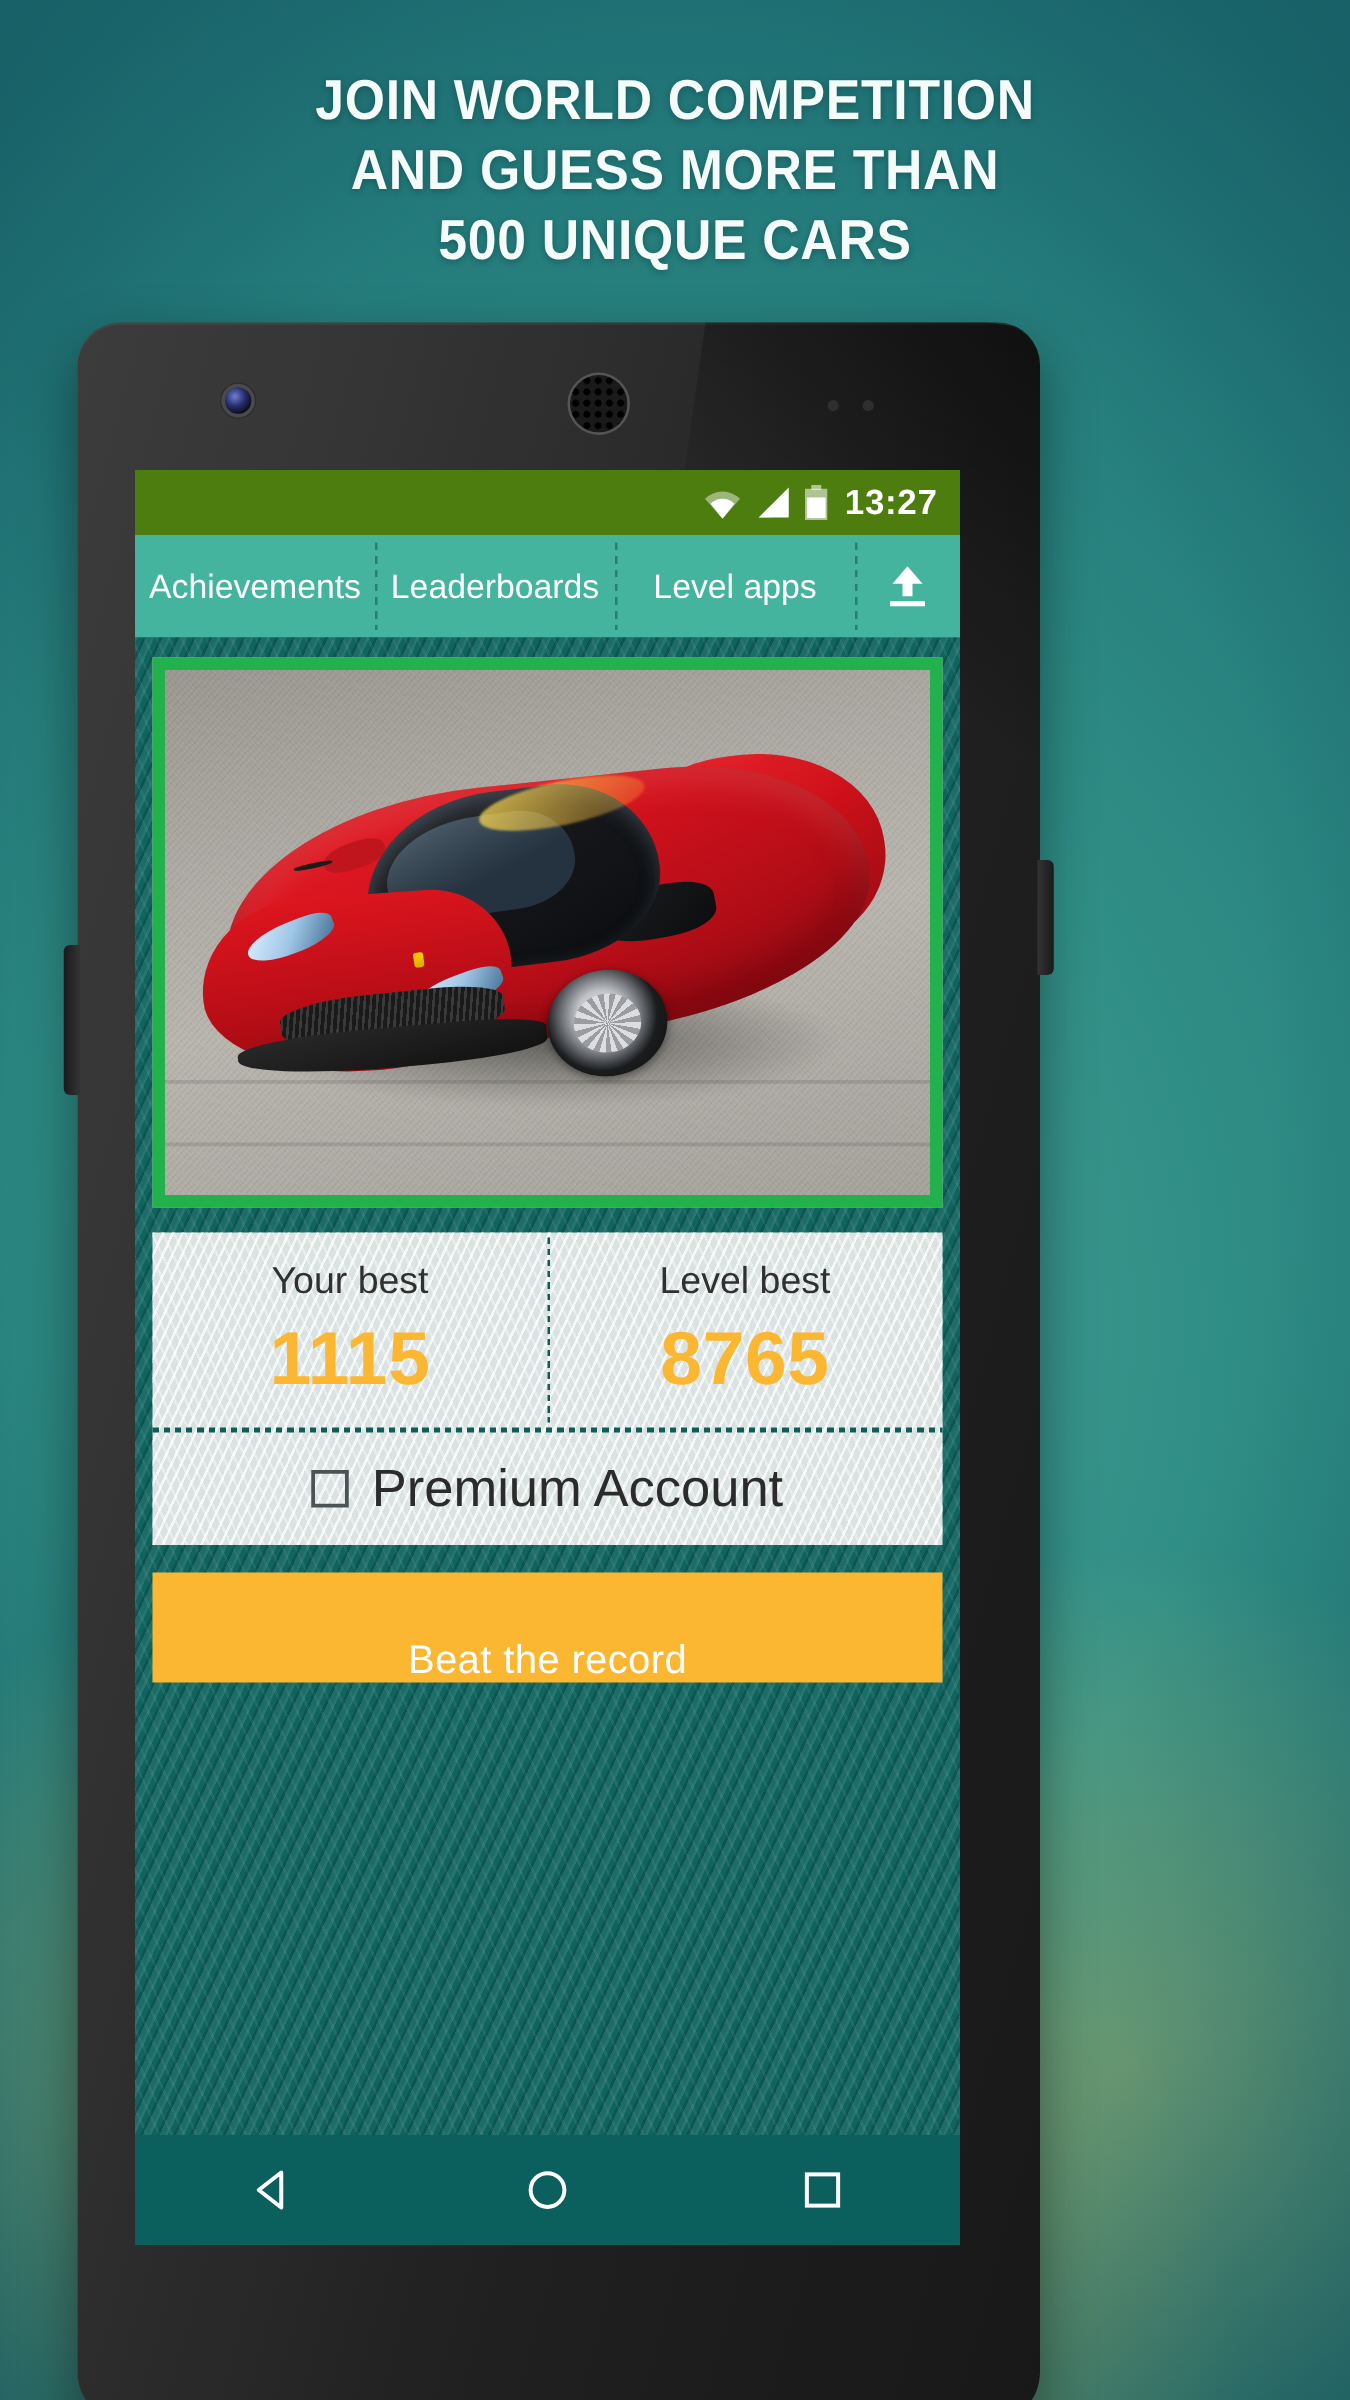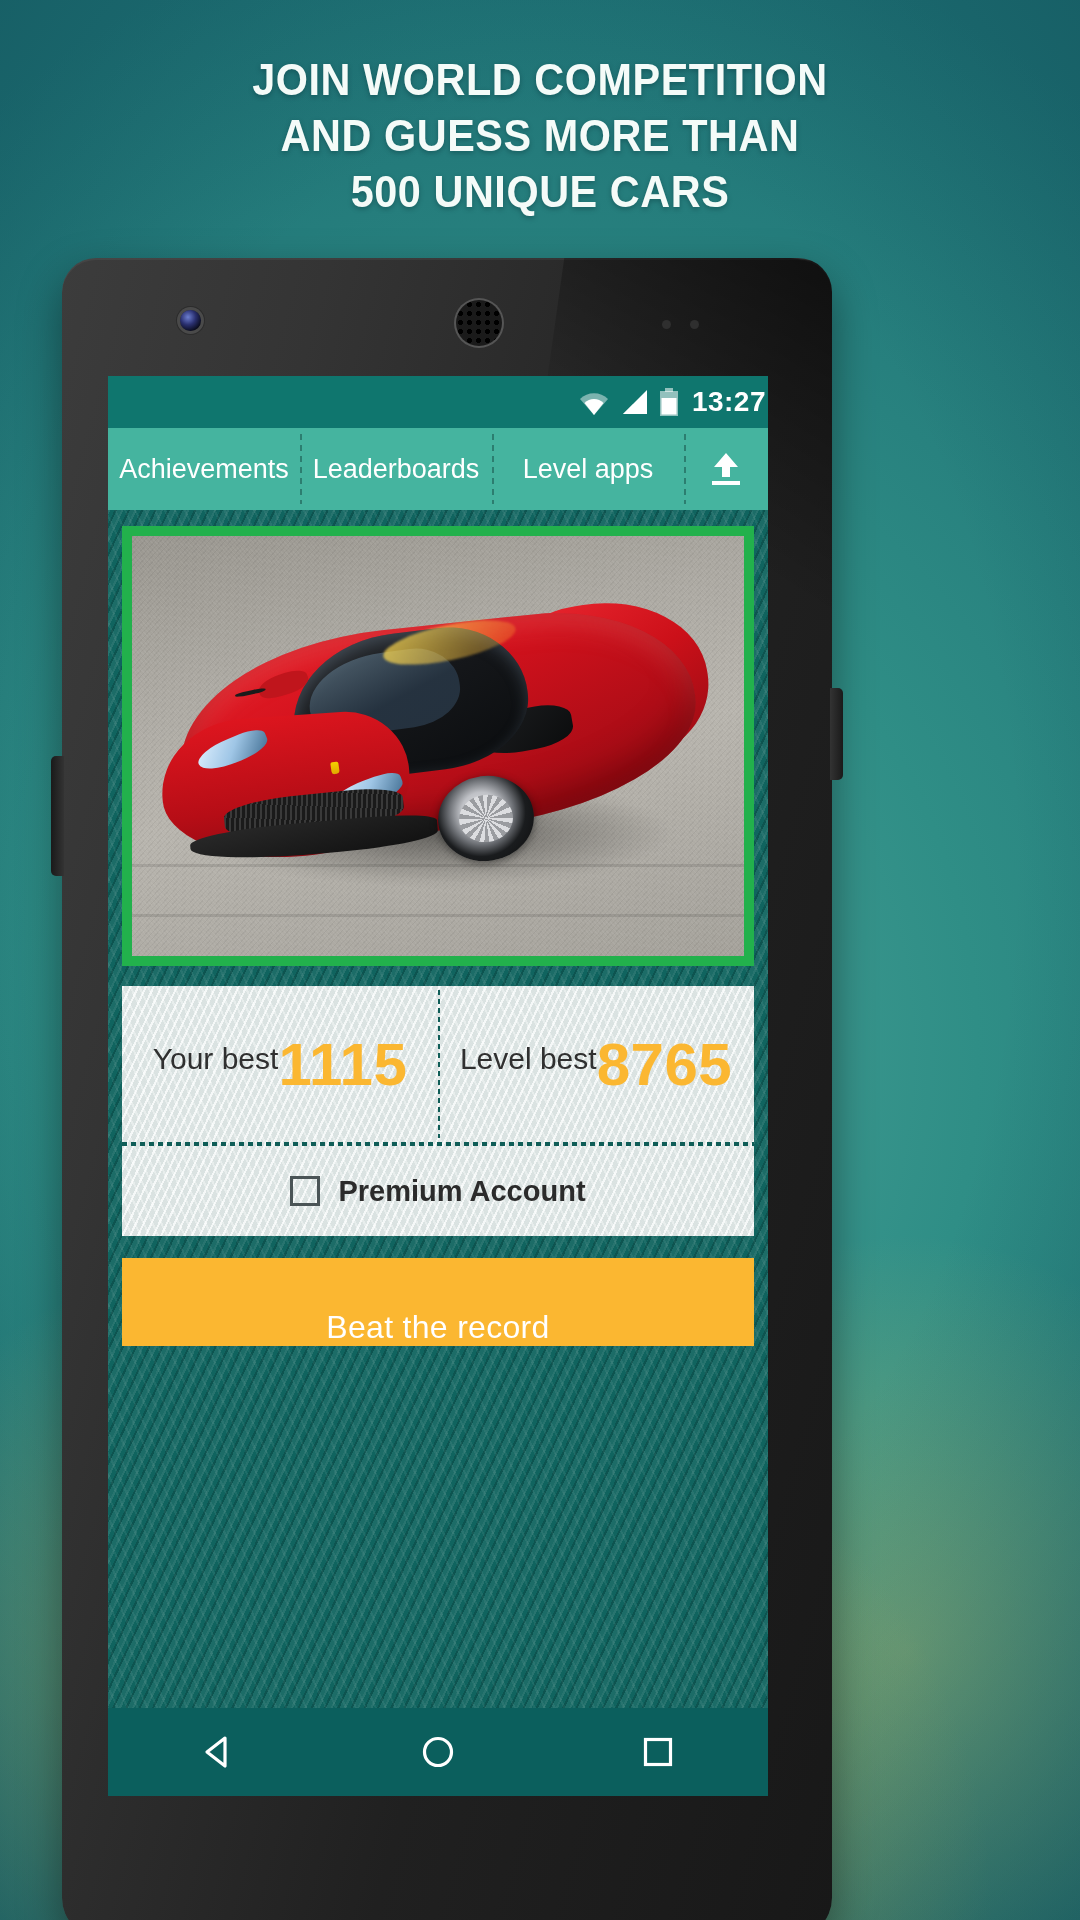--- a/index.html
+++ b/index.html
@@ -93,23 +93,23 @@
   #screen{
     position:absolute; left:46px; top:118px;
     width:660px; height:1420px;
     overflow:hidden;
     background:#0c5c5c;
   }
 
   
   #status-bar{
     position:relative; height:52px; width:100%;
-    background:#0f766e;
+    background:#4d7c0f;
     display:flex; align-items:center; justify-content:flex-end;
-    padding-right:2px; gap:11px;
+    padding-right:18px; gap:11px;
   }
   .sb-icon{ display:block; }
   #status-time{
     color:#ffffff; font-size:28px; font-weight:bold; letter-spacing:0.5px;
     margin-left:3px;
   }
 
   
   #tab-bar{
     display:flex; height:82px; width:100%;
@@ -288,21 +288,21 @@
   #stats-panel{
     margin-top:20px; width:100%;
     background:#e2ebea;
     background-image:
       repeating-linear-gradient(115deg, rgba(255,255,255,0.7) 0 2px, rgba(0,0,0,0.02) 2px 7px),
       repeating-linear-gradient(65deg, rgba(255,255,255,0.35) 0 2px, rgba(0,0,0,0.015) 2px 8px);
   }
   .srow{ display:flex; width:100%; }
   .scell{
     flex:1 1 0; position:relative;
-    display:flex; flex-direction:row; align-items:center; justify-content:center;
+    display:flex; flex-direction:column; align-items:center; justify-content:center;
   }
   .scell + .scell::before{
     content:""; position:absolute; left:0; top:4px; bottom:4px; width:2px;
     background:repeating-linear-gradient(180deg,#0f5d57 0 5px, transparent 5px 9px);
   }
   #row-best{ height:156px; }
   .best-label{ font-size:30px; color:#303030; margin-bottom:10px; }
   .best-value{ font-size:60px; font-weight:bold; color:#fbb731; letter-spacing:0.5px; }
   .hrule{
     height:2px; width:100%;
@@ -313,21 +313,21 @@
   }
   #row-meta .scell{ background:transparent; }
   .meta-text{ font-size:29px; font-weight:bold; color:#2b2b2b; }
   #row-premium{ height:90px; align-items:center; justify-content:center; }
   #premium-inner{
     flex:1 1 0; display:flex; align-items:center; justify-content:center; gap:18px;
   }
   #premium-checkbox{
     width:30px; height:30px; border:3px solid #4a5456; background:transparent; flex:0 0 auto;
   }
-  #premium-label{ font-size:29px; font-weight:bold; color:#2b2b2b; }
+  #premium-label{ font-size:42px; font-weight:normal; color:#2b2b2b; }
 
   
   #cta-button{
     margin-top:22px; width:100%; height:88px;
     background:#fbb731;
     display:flex; align-items:flex-end; justify-content:center;
     color:#ffffff; font-size:32px; letter-spacing:0.3px;
   }
 
   

